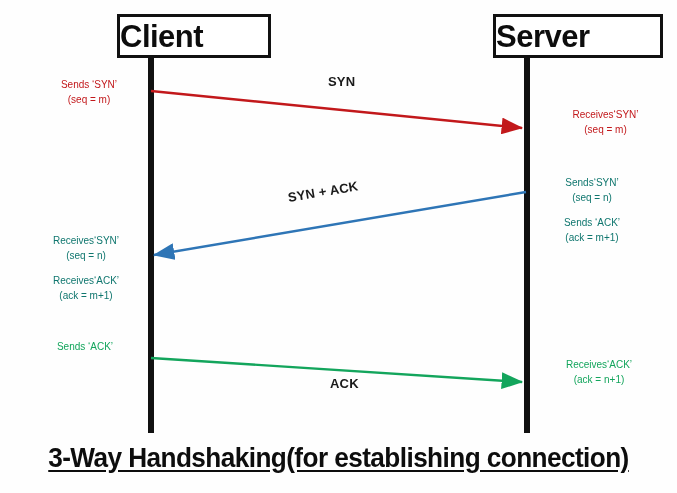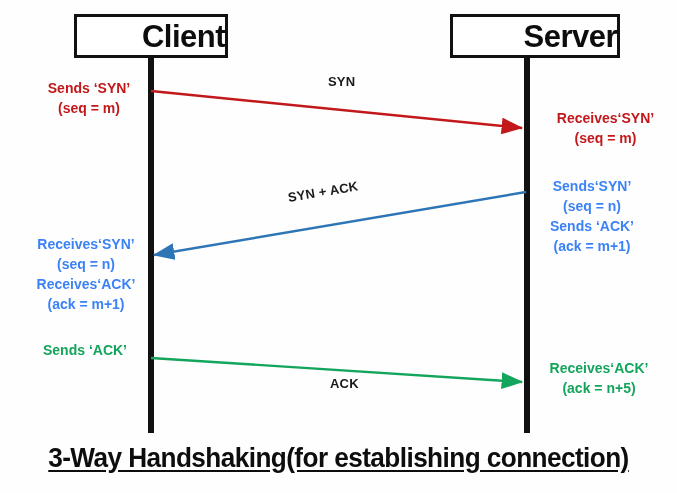--- a/index.html
+++ b/index.html
@@ -18,21 +18,22 @@
     overflow: hidden;
   }
   
   .endpoint-box {
     position: absolute;
     box-sizing: border-box;
     border: 3px solid #111111;
     background: #ffffff;
     display: flex;
     align-items: center;
-    justify-content: flex-end;
+    justify-content: flex-start;
+    margin-left: 43px;
   }
   .endpoint-box .endpoint-label {
     font-size: 31px;
     font-weight: bold;
     color: #0d0d0d;
     letter-spacing: -0.5px;
     line-height: 1;
   }
   #client-box { left: 74px; top: 14px; width: 154px; height: 44px; }
   #server-box { left: 450px; top: 14px; width: 170px; height: 44px; }
@@ -51,31 +52,31 @@
     position: absolute;
     left: 0;
     top: 0;
     width: 677px;
     height: 493px;
   }
 
   
   .note {
     position: absolute;
-    font-size: 14px;
-    font-weight: bold;
+    font-size: 10px;
+    font-weight: normal;
     line-height: 1.45;
     white-space: nowrap;
   }
   .note.right-side { text-align: center; }
   .note.left-side  { text-align: center; }
   .note .l1, .note .l2 { display: block; }
 
   .c-red   { color: #c2181b; }
-  .c-blue  { color: #3b82f6; }
+  .c-blue  { color: #0f766e; }
   .c-green { color: #13a55c; }
 
   #note-client-syn      { left: 30px;  top: 78px;  width: 118px; }
   #note-server-syn      { left: 543px; top: 108px; width: 125px; }
   #note-server-syn-send { left: 533px; top: 176px; width: 118px; }
   #note-server-ack-send { left: 533px; top: 216px; width: 118px; }
   #note-client-syn-recv { left: 24px;  top: 234px; width: 124px; }
   #note-client-ack-recv { left: 24px;  top: 274px; width: 124px; }
   #note-client-ack-send { left: 26px;  top: 340px; width: 118px; }
   #note-server-ack-recv { left: 537px; top: 358px; width: 124px; }
@@ -180,18 +181,18 @@
     <span class="l2">(seq = n)</span>
   </div>
 
   <div id="note-server-ack-send" class="note right-side c-blue">
     <span class="l1">Sends ‘ACK’</span>
     <span class="l2">(ack = m+1)</span>
   </div>
 
   <div id="note-server-ack-recv" class="note right-side c-green">
     <span class="l1">Receives‘ACK’</span>
-    <span class="l2">(ack = n+5)</span>
+    <span class="l2">(ack = n+1)</span>
   </div>
 
   <div id="diagram-title">3-Way Handshaking(for establishing connection)</div>
 
 </div>
 
 </body></html>

